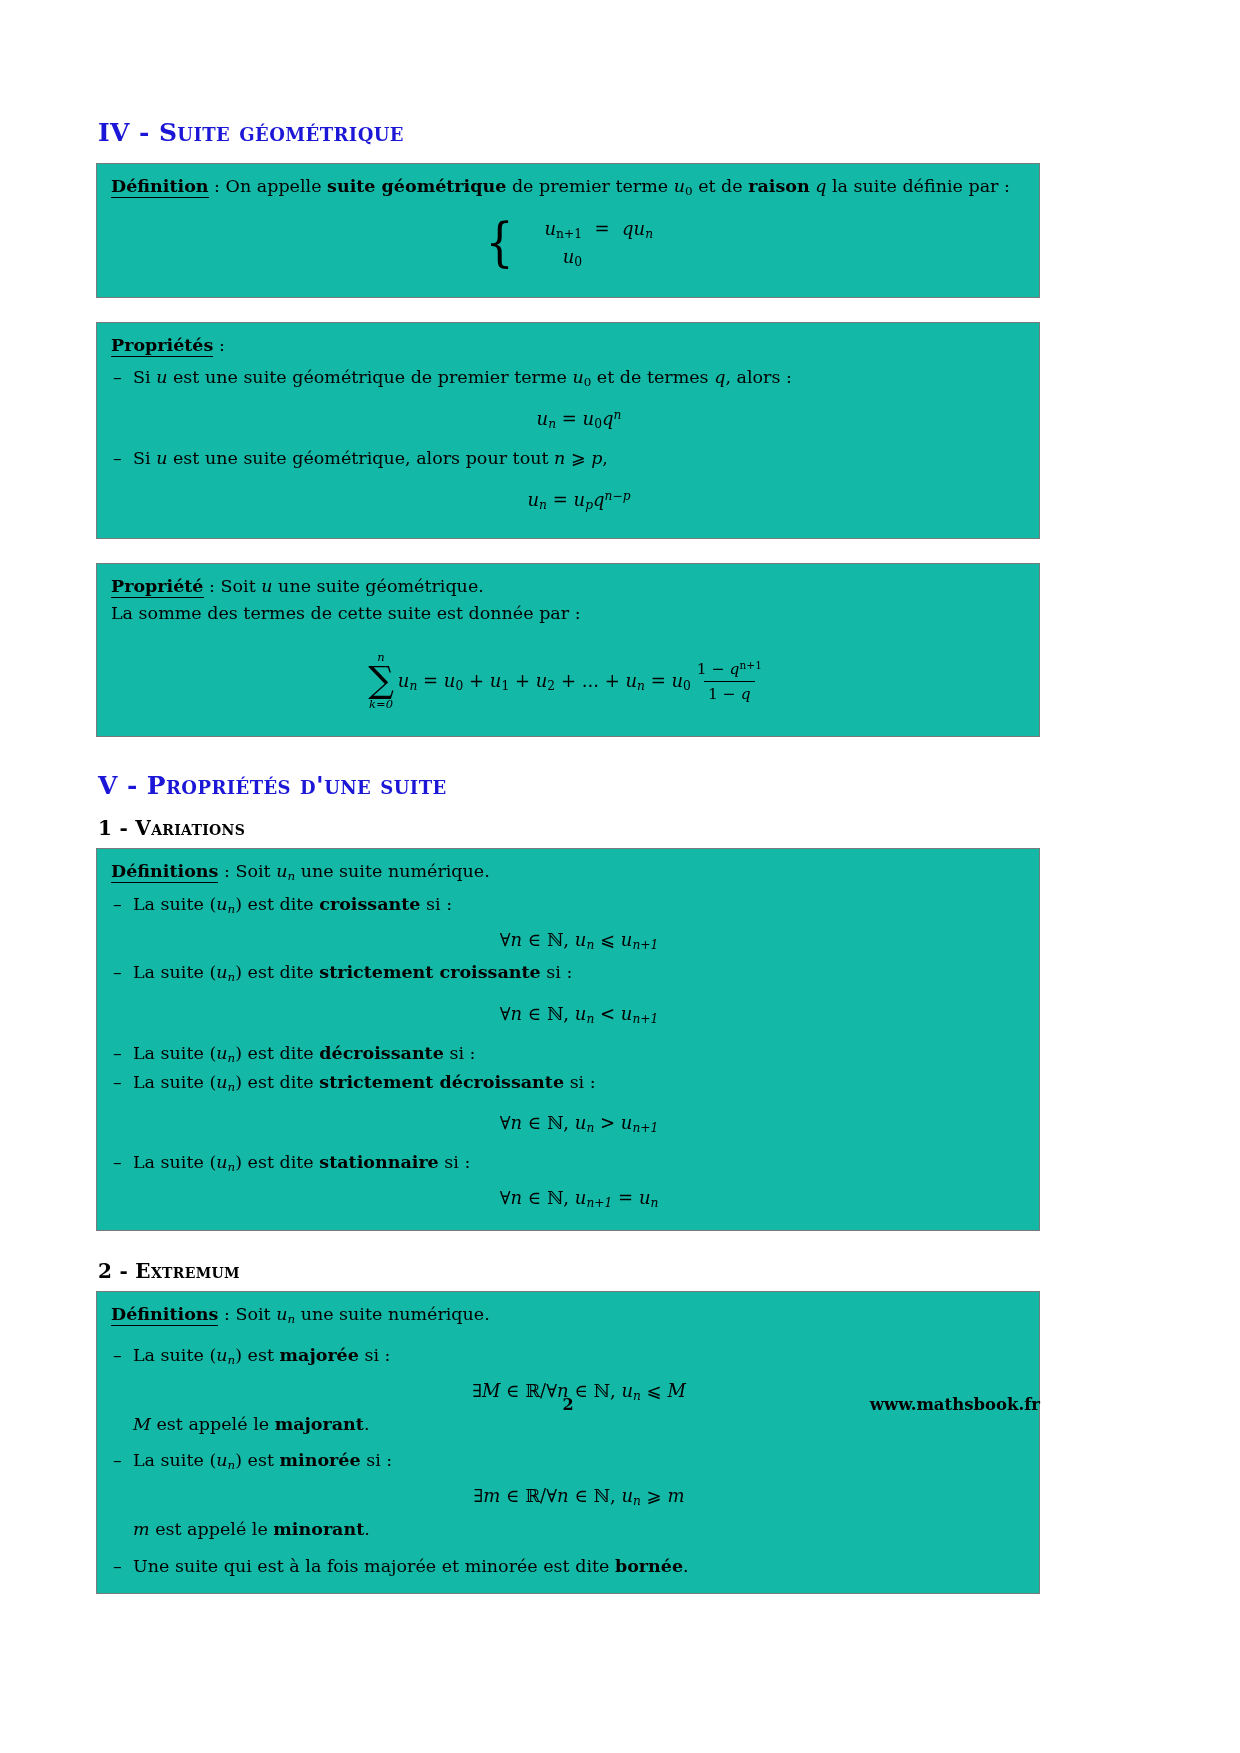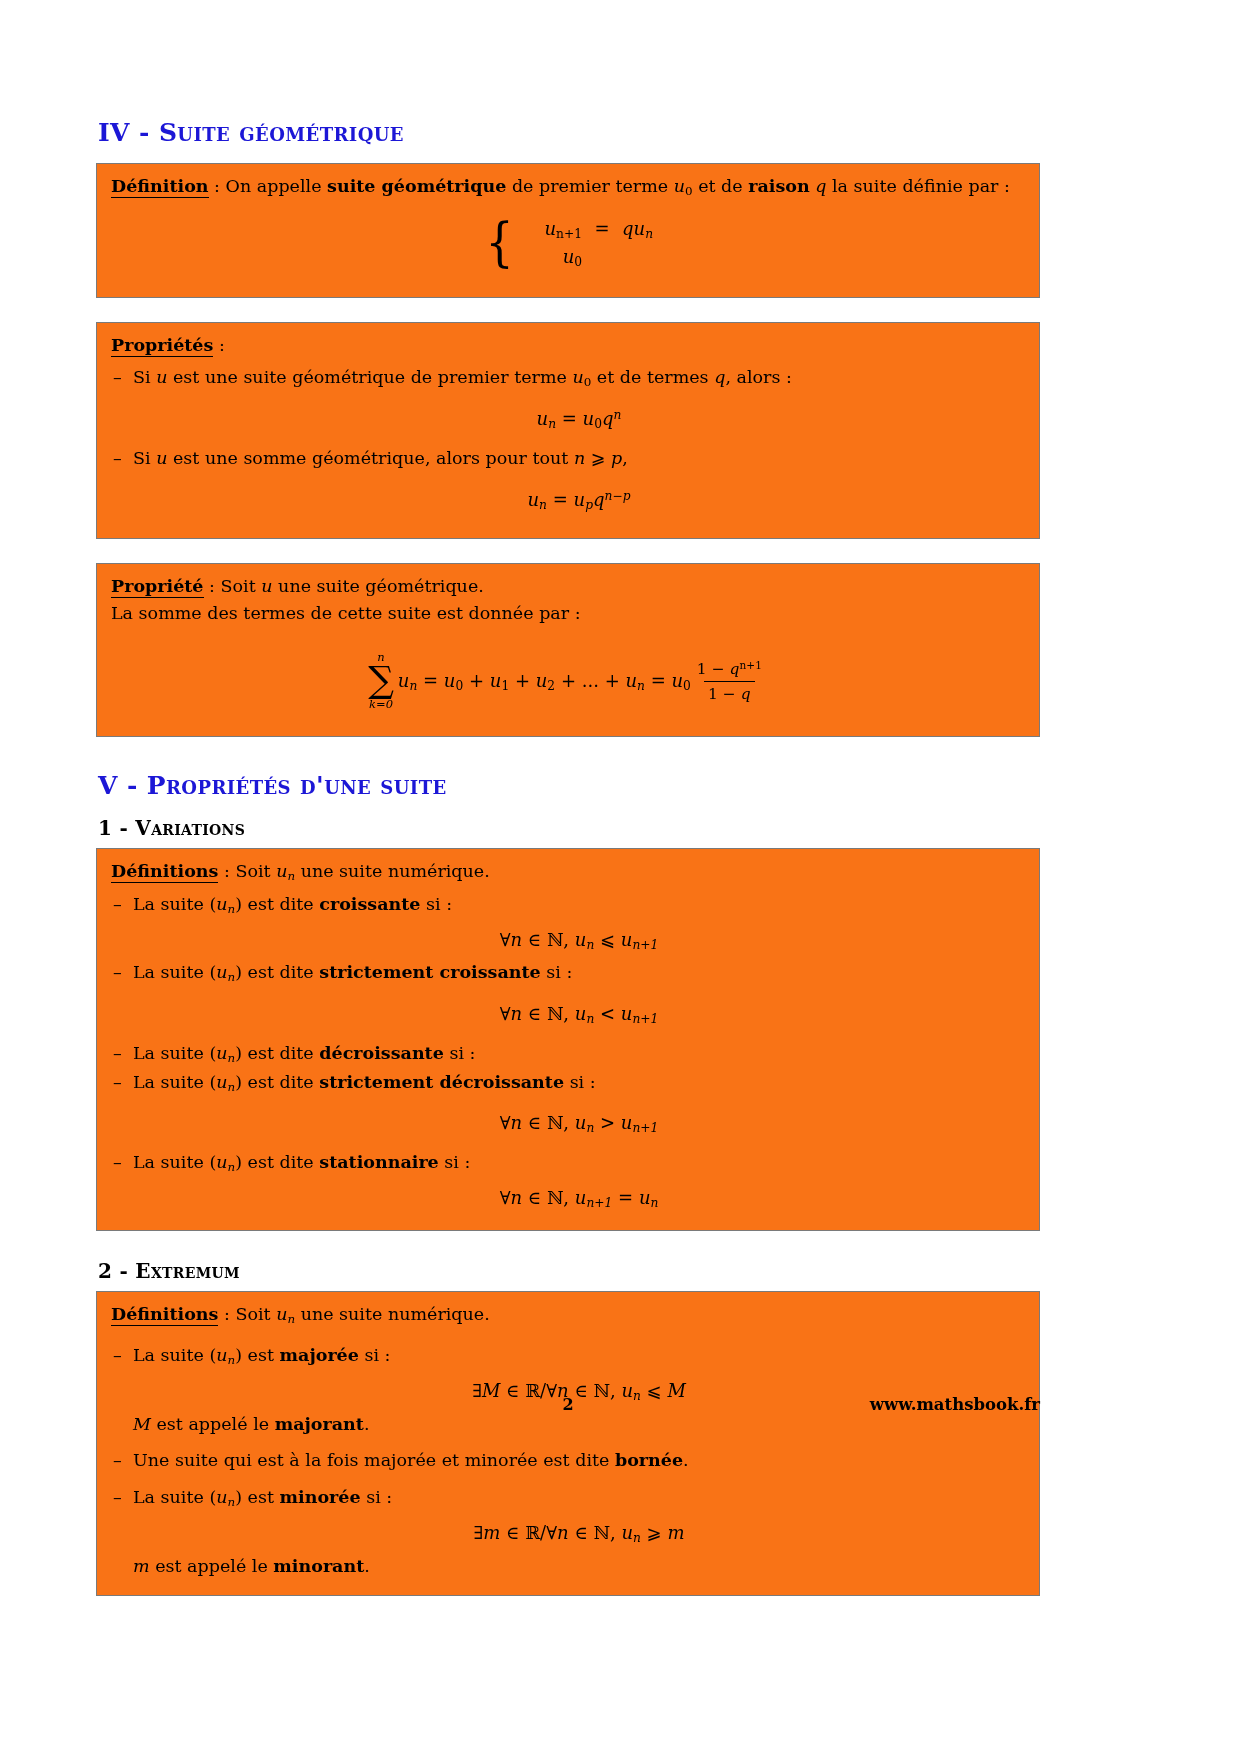--- a/index.html
+++ b/index.html
@@ -51,21 +51,21 @@
     letter-spacing: 0.3px;
   }
   h2.subsection-title .num { font-variant: normal; }
 
   
   .box {
     border: 1px solid #7a7a7a;
     box-sizing: border-box;
     padding: 10px 14px 12px 14px;
     margin-bottom: 24px;
-    background: #f97316;
+    background: #14b8a6;
     font-size: 17.5px;
     line-height: 1.42;
   }
   .box.tight { padding-bottom: 10px; }
 
   .lead {
     margin: 0 0 2px 0;
   }
   .kw {
     font-weight: bold;
@@ -235,21 +235,21 @@
     </div>
 
     <ul class="dashlist">
       <li>
         <span>Si </span><span class="math mi">u</span><span> est une suite géométrique de premier terme </span><span class="math"><span class="mi">u</span><sub class="n">0</sub></span><span> et de termes </span><span class="math mi">q</span><span>, alors :</span>
         <div class="display">
           <span class="math"><span class="mi">u</span><sub>n</sub> <span class="mo">=</span> <span class="mi">u</span><sub class="n">0</sub><span class="mi">q</span><sup>n</sup></span>
         </div>
       </li>
       <li>
-        <span>Si </span><span class="math mi">u</span><span> est une somme géométrique, alors pour tout </span><span class="math mi">n</span>&nbsp;<span class="mo">⩾</span>&nbsp;<span class="math mi">p</span><span>,</span>
+        <span>Si </span><span class="math mi">u</span><span> est une suite géométrique, alors pour tout </span><span class="math mi">n</span>&nbsp;<span class="mo">⩾</span>&nbsp;<span class="math mi">p</span><span>,</span>
         <div class="display">
           <span class="math"><span class="mi">u</span><sub>n</sub> <span class="mo">=</span> <span class="mi">u</span><sub>p</sub><span class="mi">q</span><sup>n−p</sup></span>
         </div>
       </li>
     </ul>
   </div>
 
   <div class="box">
     <div class="lead">
       <span class="kw">Propriété</span><span> : Soit </span><span class="math mi">u</span><span> une suite géométrique.</span>
@@ -339,30 +339,30 @@
       <li>
         <span>La suite (</span><span class="math"><span class="mi">u</span><sub>n</sub></span><span>) est </span><b>majorée</b><span> si :</span>
         <div class="display small-gap">
           <span class="math"><span class="mo bb">∃</span><span class="mi">M</span> <span class="mo">∈</span> <span class="bb">ℝ</span><span class="mo">/</span><span class="mo bb">∀</span><span class="mi">n</span> <span class="mo">∈</span> <span class="bb">ℕ</span><span class="mo">,</span> <span class="mi">u</span><sub>n</sub> <span class="mo">⩽</span> <span class="mi">M</span></span>
         </div>
         <div class="plain-line" style="margin-left:0;">
           <span class="math mi">M</span><span> est appelé le </span><b>majorant</b><span>.</span>
         </div>
       </li>
       <li style="margin-top:12px;">
-        <span>Une suite qui est à la fois majorée et minorée est dite </span><b>bornée</b><span>.</span>
-      </li>
-      <li style="margin-top:12px;">
         <span>La suite (</span><span class="math"><span class="mi">u</span><sub>n</sub></span><span>) est </span><b>minorée</b><span> si :</span>
         <div class="display small-gap">
           <span class="math"><span class="mo bb">∃</span><span class="mi">m</span> <span class="mo">∈</span> <span class="bb">ℝ</span><span class="mo">/</span><span class="mo bb">∀</span><span class="mi">n</span> <span class="mo">∈</span> <span class="bb">ℕ</span><span class="mo">,</span> <span class="mi">u</span><sub>n</sub> <span class="mo">⩾</span> <span class="mi">m</span></span>
         </div>
         <div class="plain-line" style="margin-left:0;">
           <span class="math mi">m</span><span> est appelé le </span><b>minorant</b><span>.</span>
         </div>
+      </li>
+      <li style="margin-top:12px;">
+        <span>Une suite qui est à la fois majorée et minorée est dite </span><b>bornée</b><span>.</span>
       </li>
     </ul>
   </div>
 
  </div>
 
  <div class="footer">
    <div class="pagenum">2</div>
    <div class="site">www.mathsbook.fr</div>
  </div>

